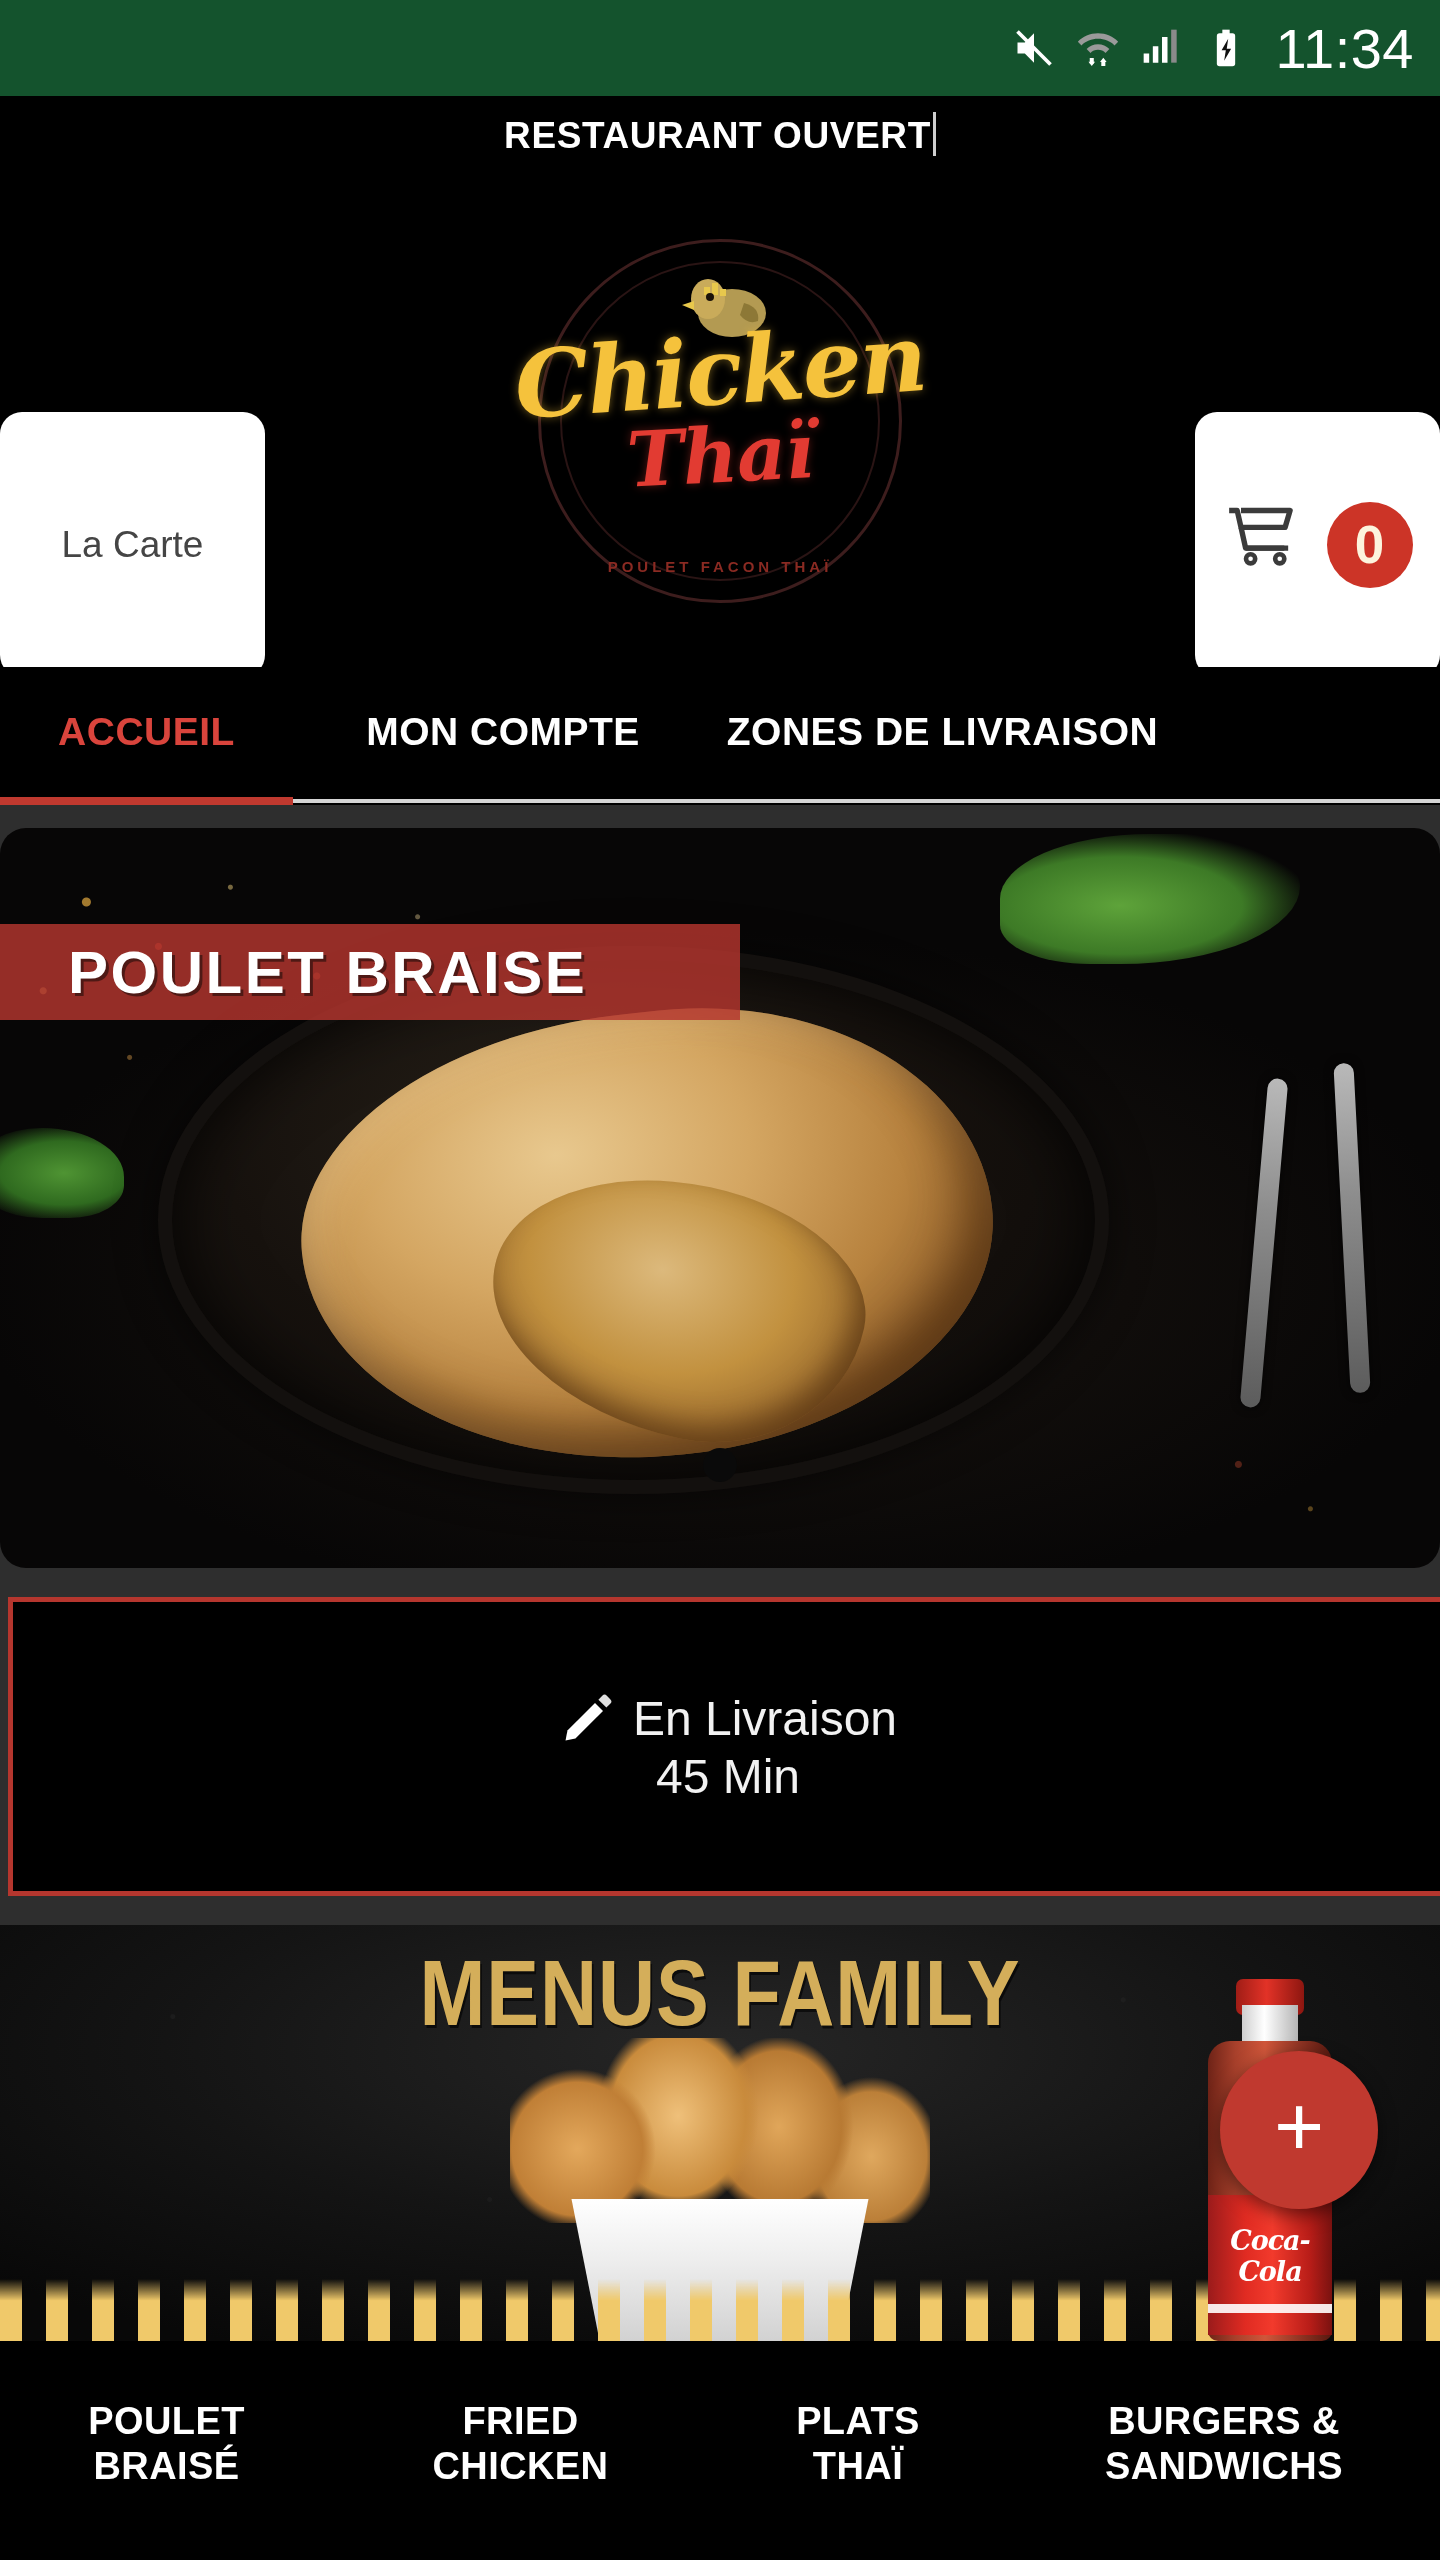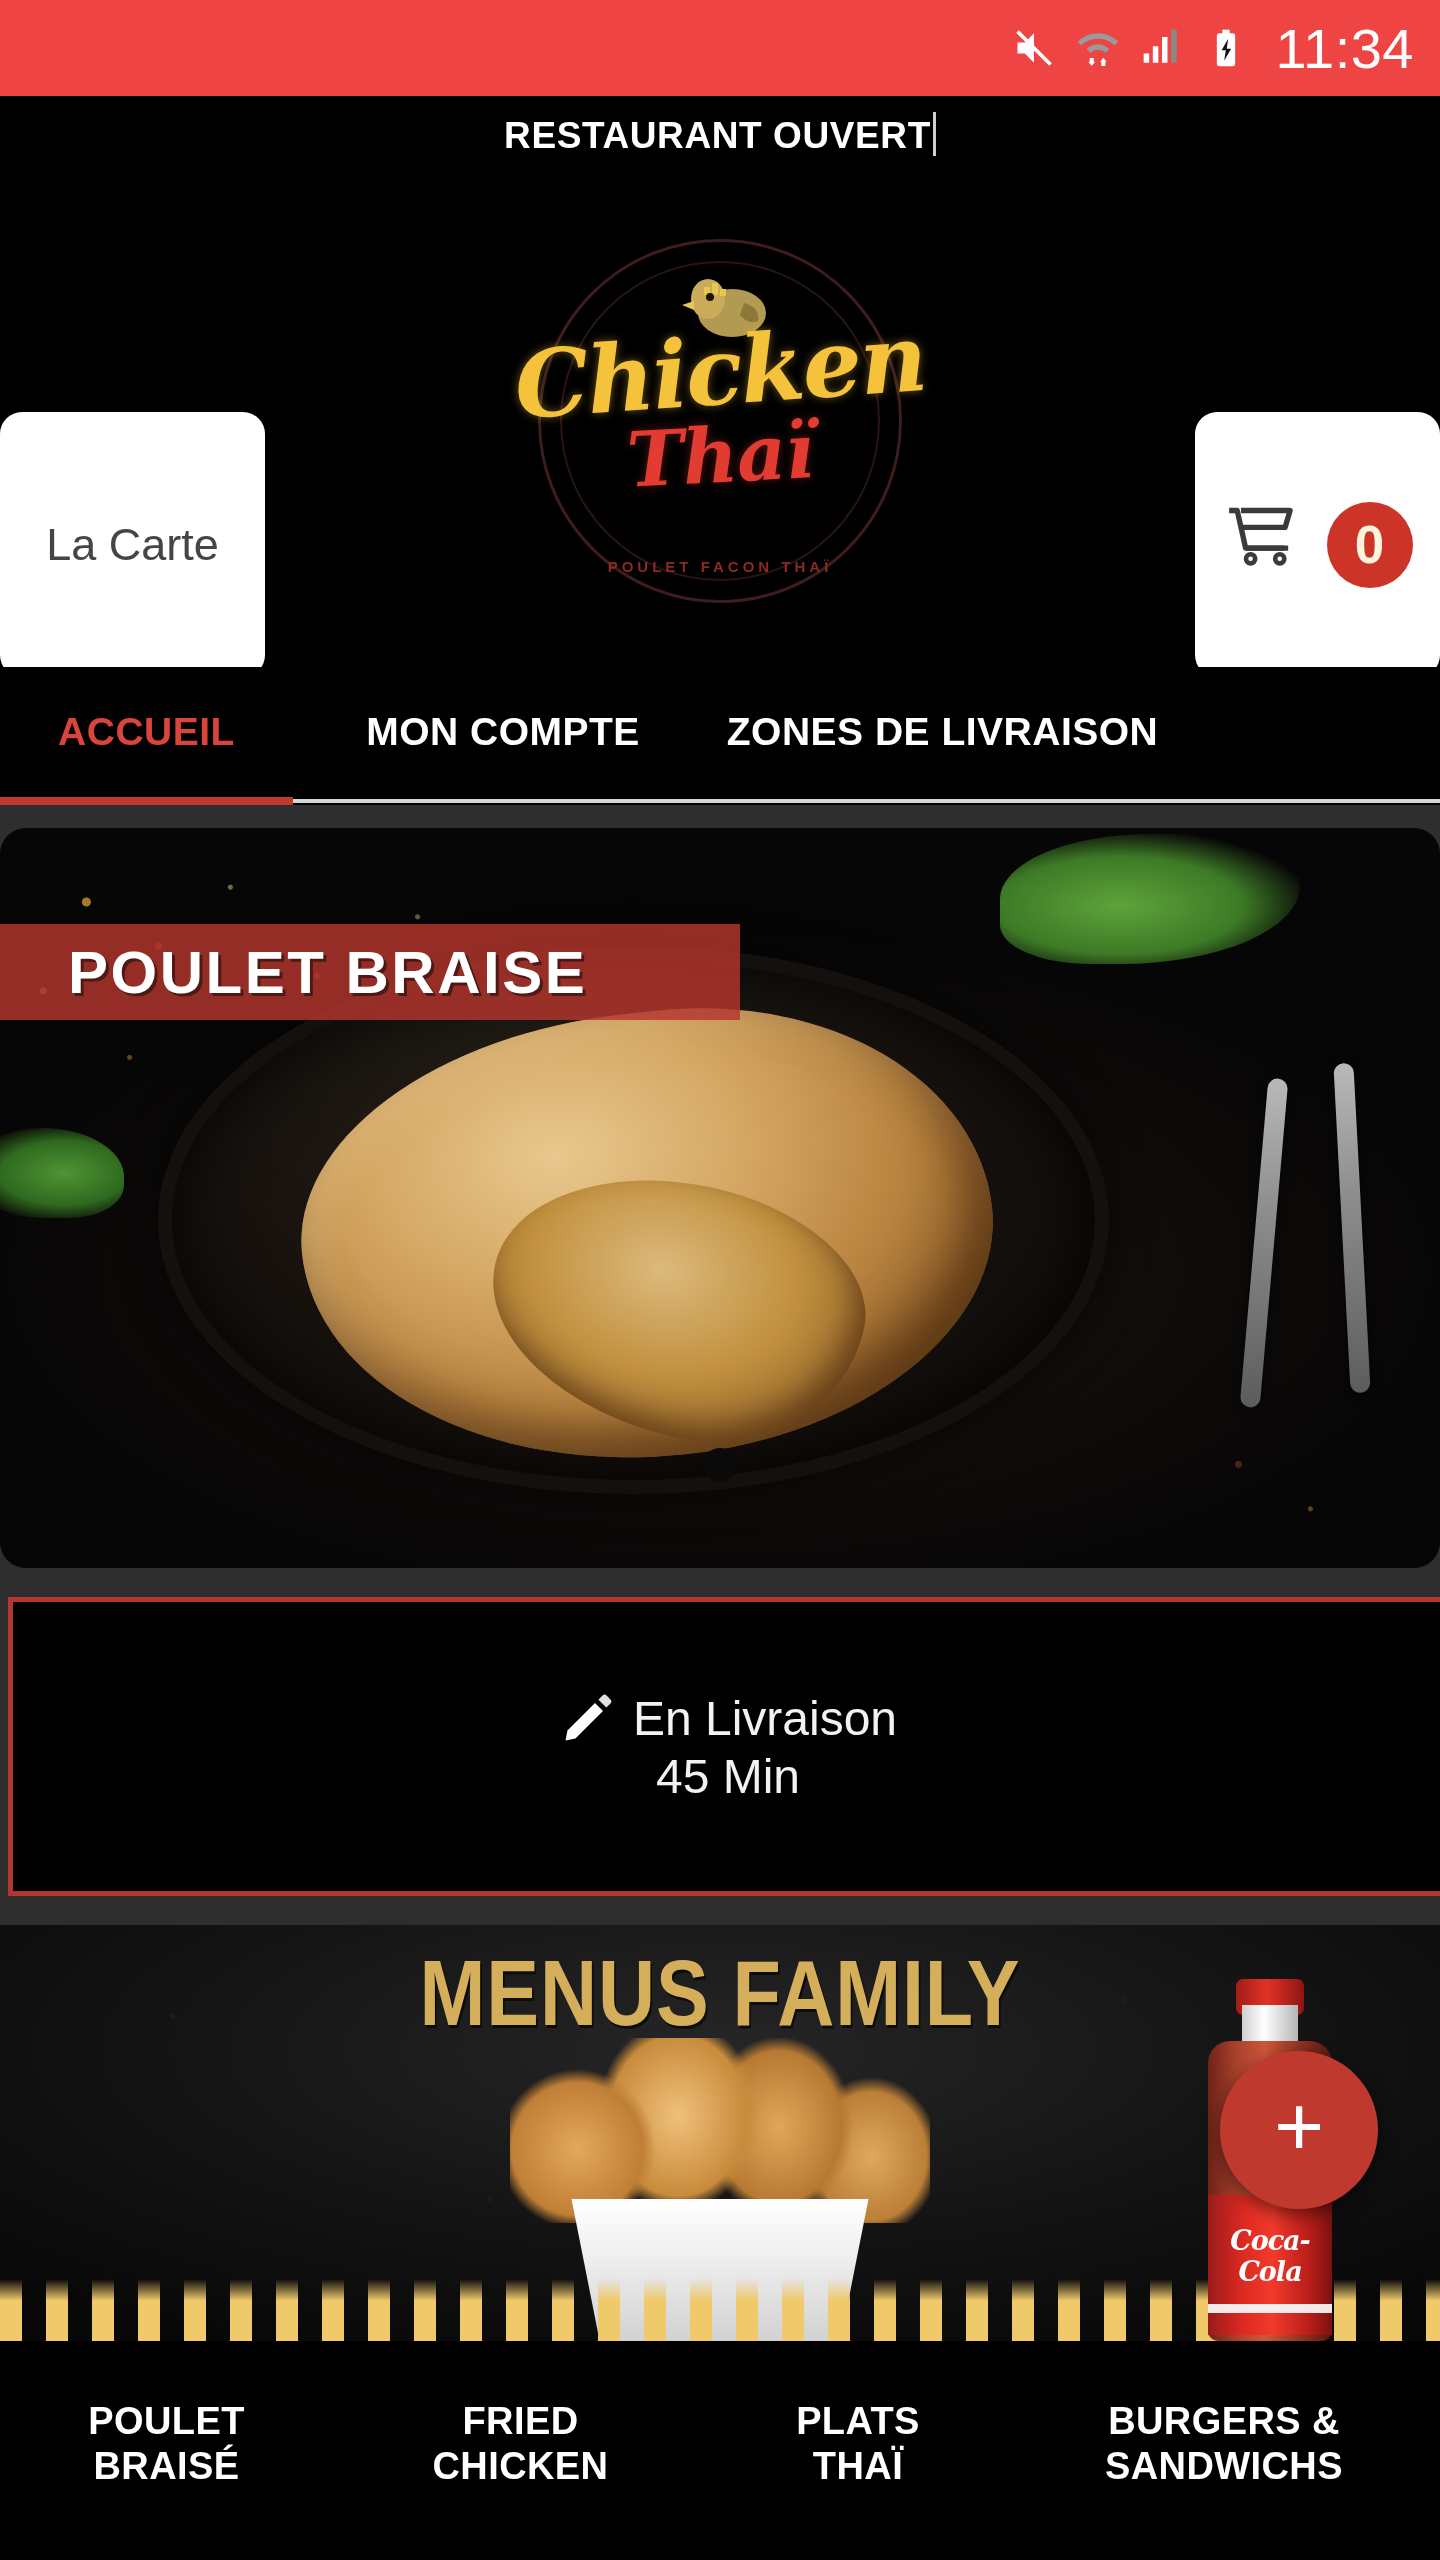--- a/index.html
+++ b/index.html
@@ -7,21 +7,21 @@
     width: 1440px; height: 2560px;
     background: #000;
     font-family: "Liberation Sans", sans-serif;
     overflow: hidden;
   }
   #app { position: relative; width: 1440px; height: 2560px; background: #000; }
 
   
   .statusbar {
     position: absolute; top: 0; left: 0; width: 1440px; height: 96px;
-    background: #ef4444; display: flex; align-items: center;
+    background: #14532d; display: flex; align-items: center;
     justify-content: flex-end; padding-right: 26px; gap: 20px;
   }
   .sb-icon { display: block; }
   .sb-time {
     color: #fff; font-size: 56px; font-weight: 400; letter-spacing: 0.5px;
     font-family: "Liberation Sans", sans-serif; margin-left: 8px;
   }
 
   
   .open-banner {
@@ -77,21 +77,21 @@
     font-size: 15px; font-weight: bold; letter-spacing: 4px;
     color: #8a2a22; white-space: nowrap;
   }
 
   .btn-carte {
     position: absolute; left: 0; top: 368px; width: 265px; height: 265px;
     background: #fff; border-radius: 22px;
     display: flex; align-items: center; justify-content: center;
     transform: translateY(-132px);
   }
-  .btn-carte-label { color: #454545; font-size: 45px; font-weight: 400; }
+  .btn-carte-label { color: #454545; font-size: 37px; font-weight: 400; }
 
   .btn-cart {
     position: absolute; right: 0; top: 368px; width: 245px; height: 265px;
     background: #fff; border-radius: 22px;
     display: flex; align-items: center; justify-content: center; gap: 12px;
     transform: translateY(-132px);
   }
   .cart-badge {
     width: 86px; height: 86px; border-radius: 50%; background: #cc3427;
     display: flex; align-items: center; justify-content: center;

